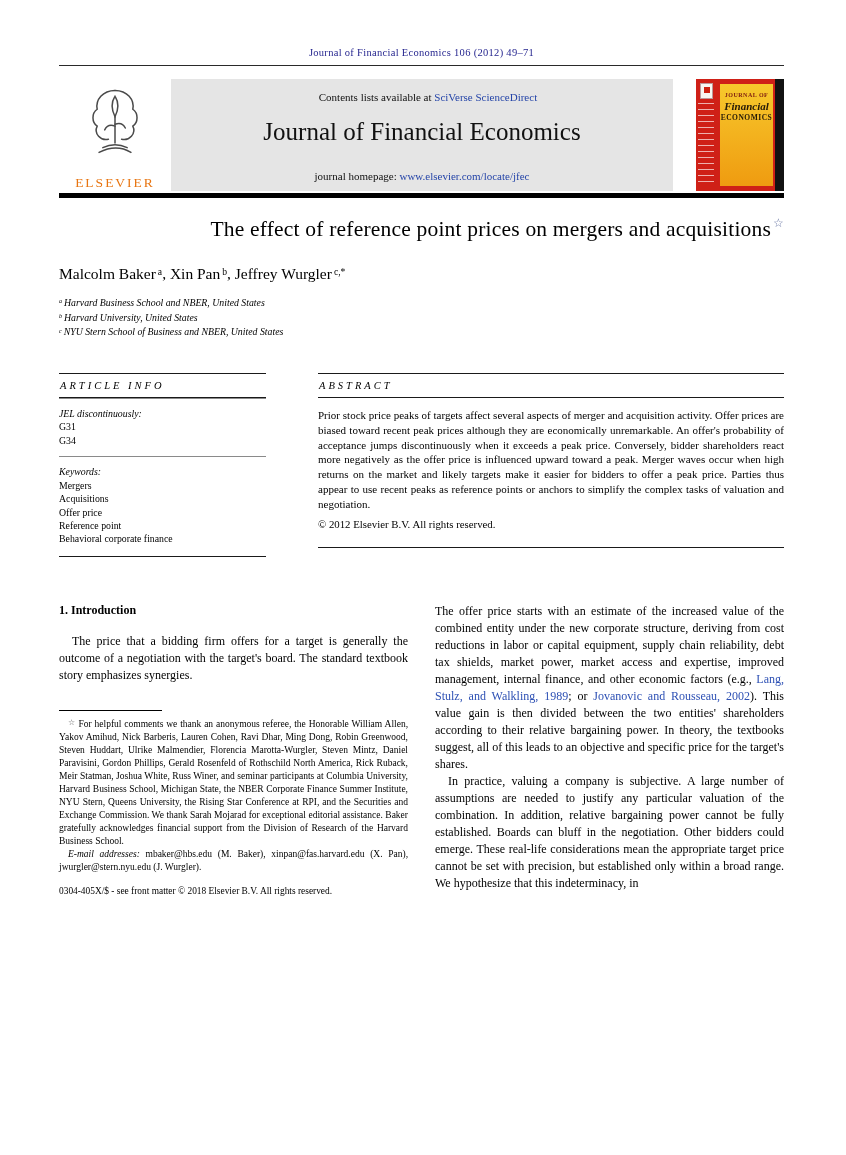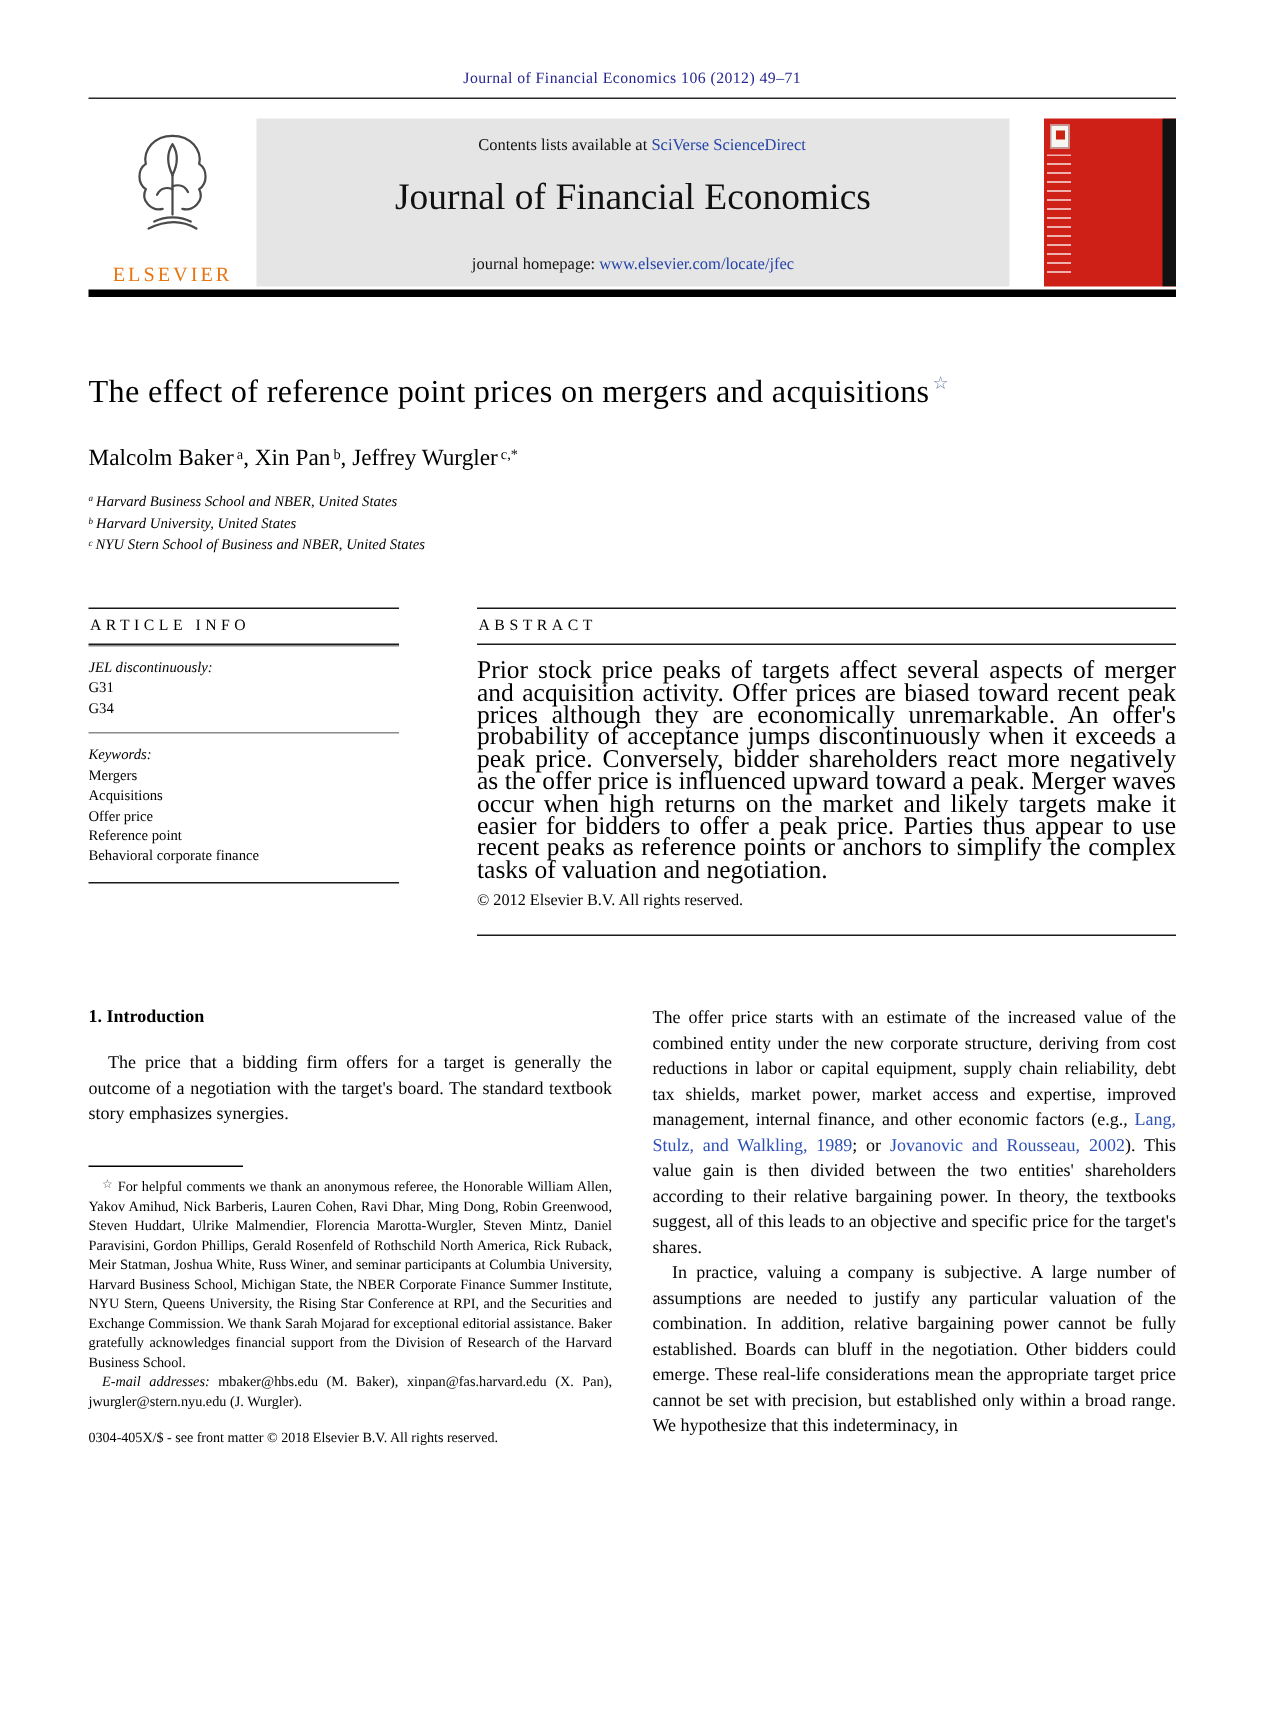--- a/index.html
+++ b/index.html
@@ -34,38 +34,38 @@
   .cover-panel { position:absolute; left:24px; top:5px; right:11px; bottom:5px;
      background:linear-gradient(#f7c92c, #ef9b10); text-align:center; padding-top:8px; }
   .cover-l1 { font-size:6px; font-weight:bold; color:#7d1a10; letter-spacing:.5px; }
   .cover-l2 { font-size:11px; font-style:italic; font-weight:bold; color:#241a08; margin-top:2px; }
   .cover-l3 { font-size:7.5px; font-weight:bold; color:#241a08; letter-spacing:.5px; margin-top:1px; }
   .cover-black { position:absolute; right:0; top:0; width:9px; height:100%; background:#121212; }
 
   .thickrule { height:5px; background:#000; margin-top:2px; }
 
   
-  .title { margin-top:51px; font-size:21.5px; letter-spacing:.2px; }
+  .title { margin-top:19px; font-size:21.5px; letter-spacing:.2px;text-align:right; }
   .title .title-mark { font-size:12px; color:#6d7aa6; position:relative; top:-9px; margin-left:2px; }
   .authors { margin-top:23px; font-size:15.5px; }
   .sup { font-size:62%; position:relative; top:-0.45em; }
   .authors .sup { margin-left:2px; }
   .affils { margin-top:13px; font-size:9.8px; font-style:italic; line-height:1.5; }
   .affils .sup { font-style:italic; margin-right:2px; }
 
   
   .info-section { display:flex; margin-top:33px; }
   .info-col { width:207px; margin-right:52px; }
   .abs-col { width:466px; }
   .rule { border-top:1px solid #1a1a1a; }
   .rule-light { border-top:1px solid #8a8a8a; }
-  .col-heading { font-size:10.5px; letter-spacing:3px; padding:6px 0 6px 1px; }
+  .col-heading { font-size:10.5px; letter-spacing:3px; padding:6px 0 6px 1px;font-style:italic; }
   .info-block { margin-top:8px; margin-bottom:9px; font-size:9.8px; line-height:13.4px; }
   .info-label { font-style:italic; }
-  .abs-text { margin-top:10px; font-size:17px; line-height:14.8px; text-align:justify; }
+  .abs-text { margin-top:10px; font-size:11px; line-height:14.8px; text-align:justify; }
   .abs-copyright { margin-top:6px; text-align:left; font-size:10.8px; }
   .abs-bottomrule { margin-top:17px; }
   .info-bottomrule { margin-top:10px; }
 
   
   .main { display:flex; margin-top:46px; }
   .colL { width:349px; margin-right:27px; }
   .colR { width:349px; }
   .sec-heading { font-weight:bold; font-size:12px; margin-bottom:15px; }
   .body-p { font-size:12px; line-height:17px; text-align:justify; }
@@ -114,20 +114,25 @@
       <div class="homepage-line">
         <span>journal homepage: </span><span class="blue-link">www.elsevier.com/locate/jfec</span>
       </div>
     </div>
 
     <div class="cover">
       <div class="cover-stripes"></div>
       <div class="cover-badge">
           <span class="dot"></span>
         </div>
+      <div class="cover-panel">
+        <div class="cover-l1">JOURNAL OF</div>
+        <div class="cover-l2">Financial</div>
+        <div class="cover-l3">ECONOMICS</div>
+      </div>
       <div class="cover-black"></div>
     </div>
   </div>
 
   <div class="thickrule"></div>
 
   <div class="title"><span>The effect of reference point prices on mergers and acquisitions</span><span class="title-mark">☆</span></div>
 
   <div class="authors">
     <span>Malcolm Baker</span><span class="sup">a</span><span>, </span><span>Xin Pan</span><span class="sup">b</span><span>, </span><span>Jeffrey Wurgler</span><span class="sup">c,*</span>

